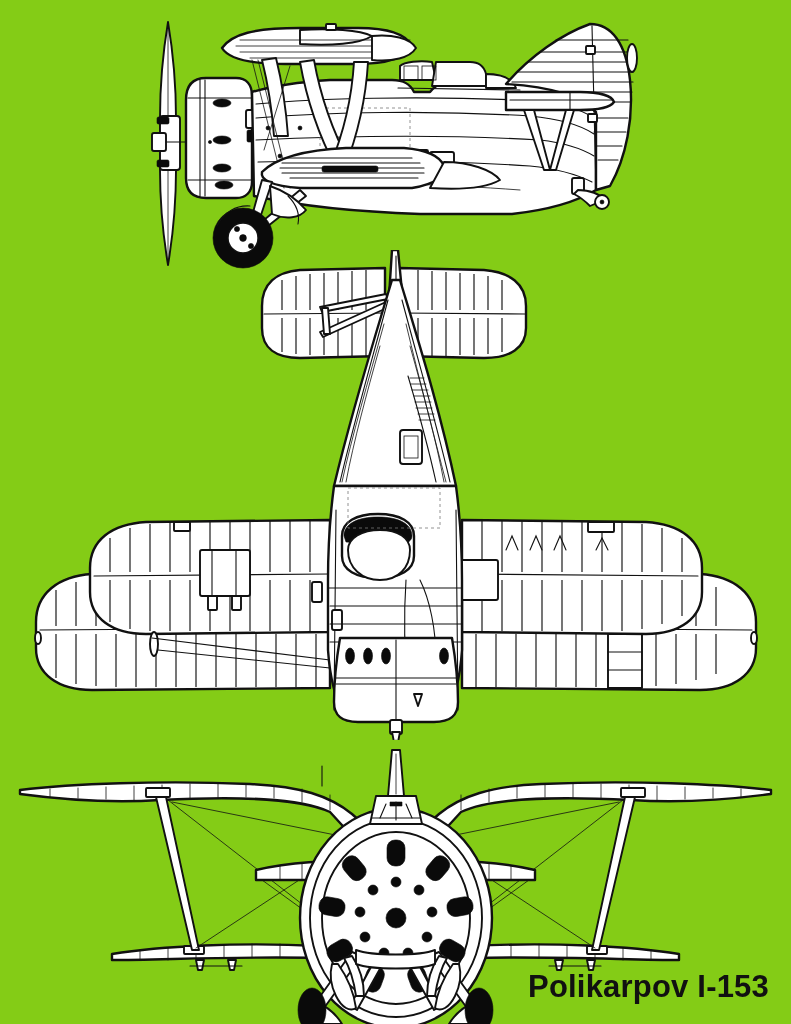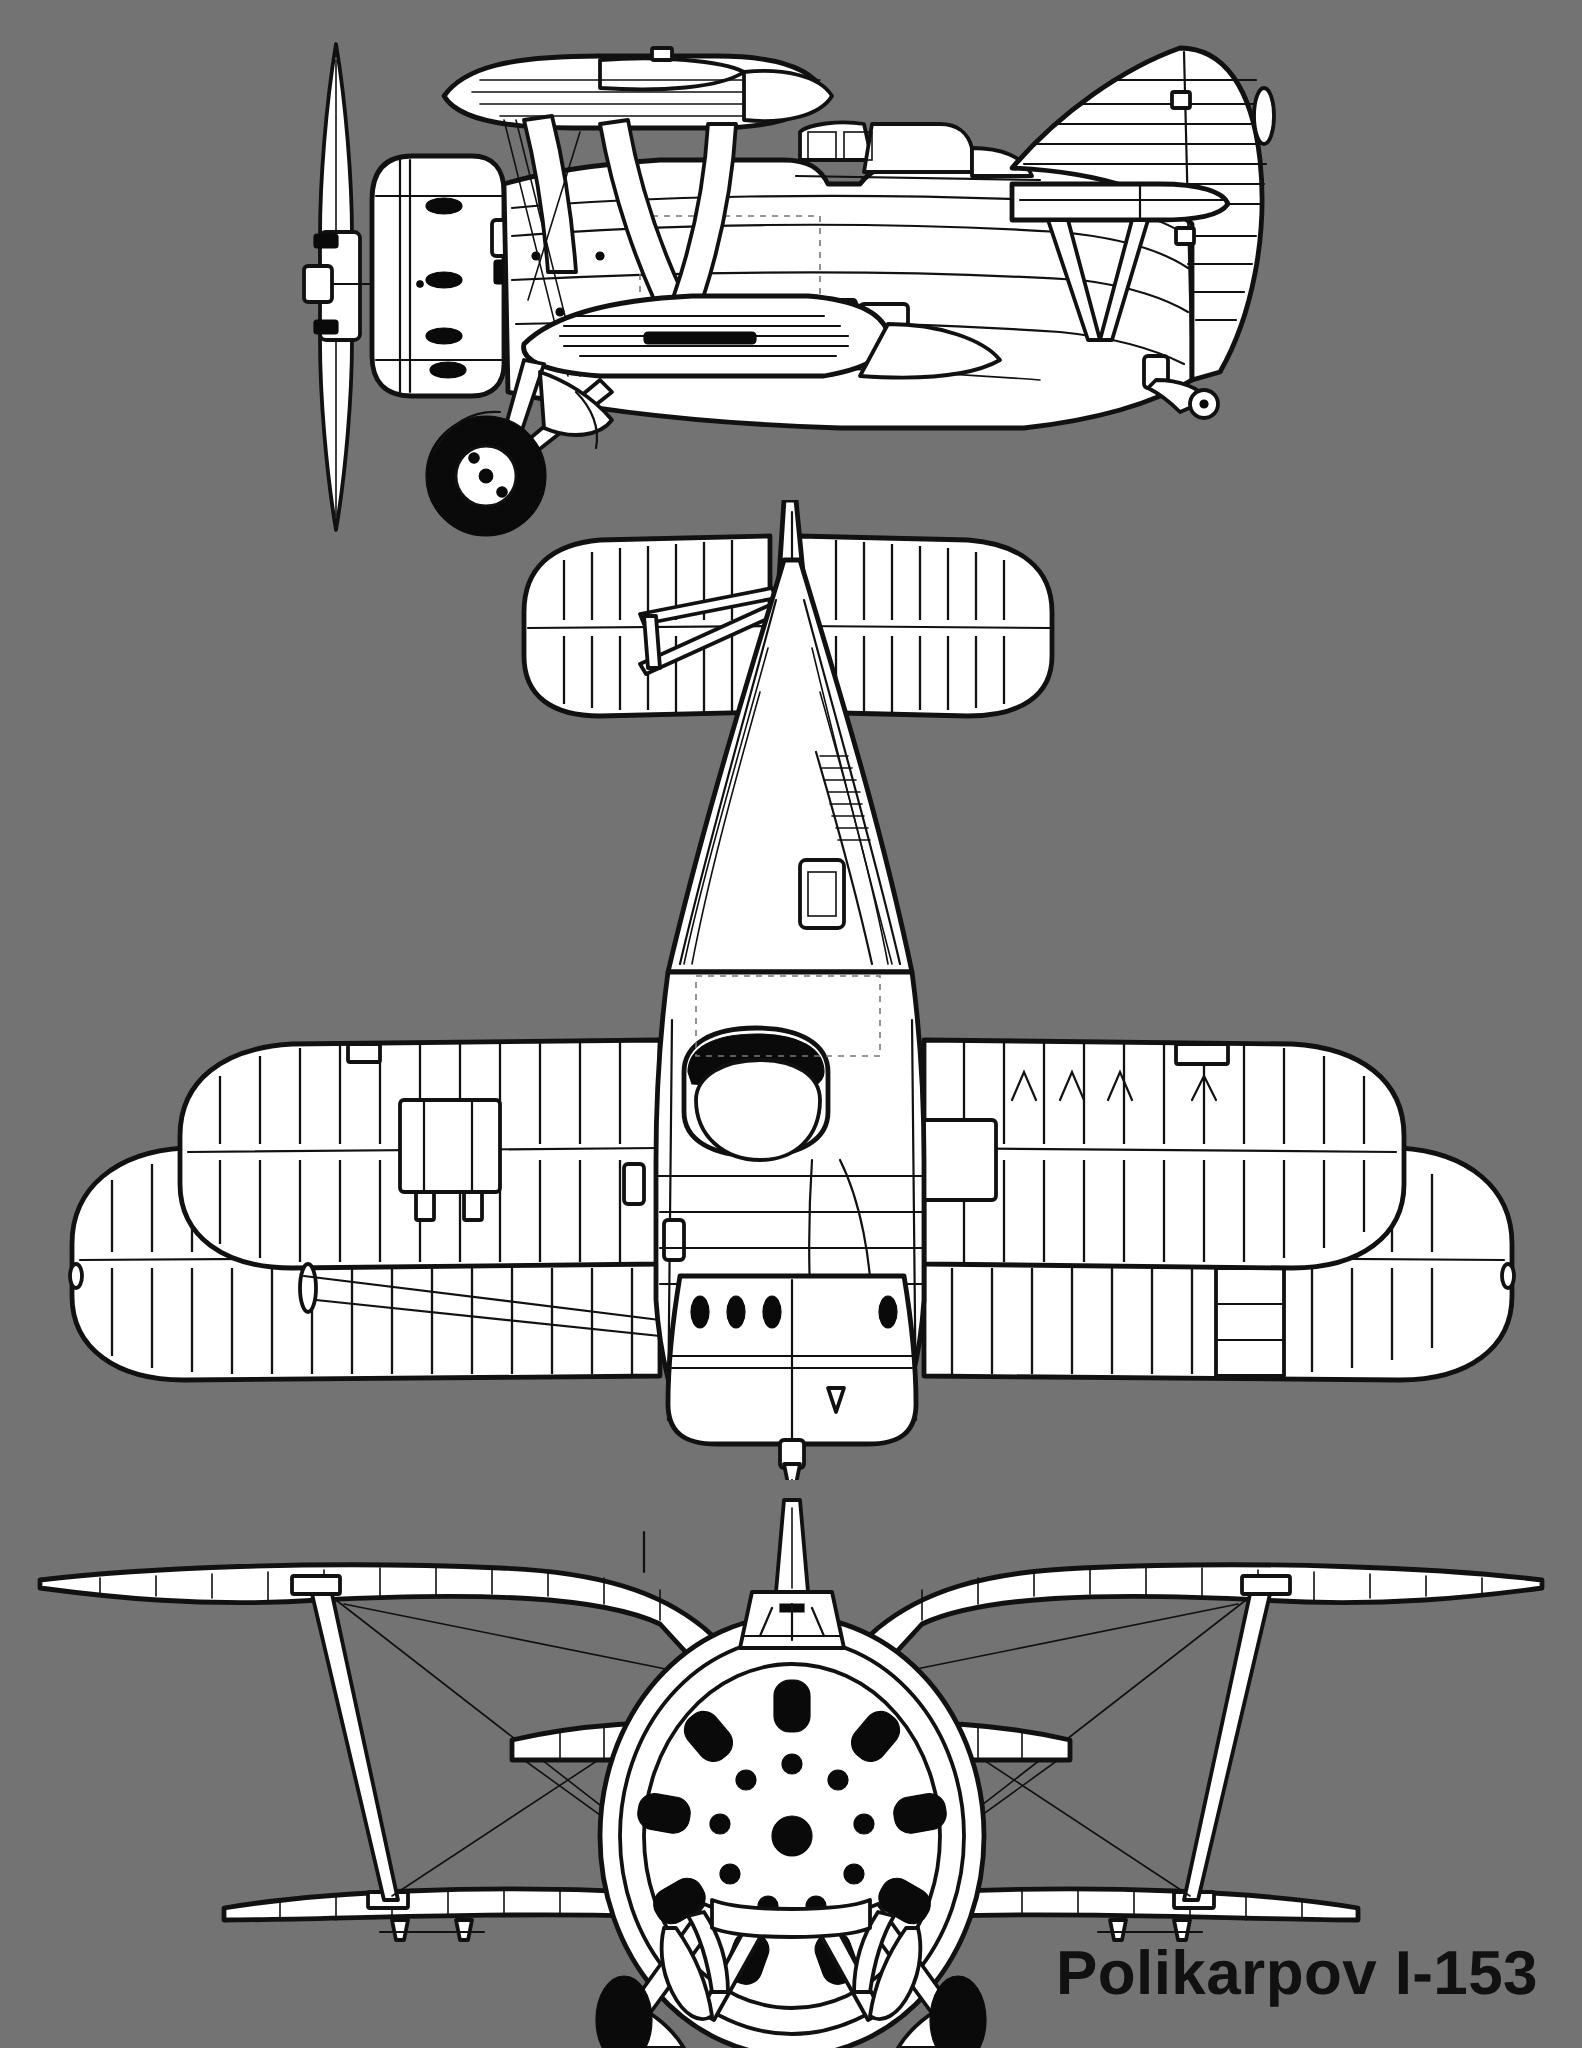--- a/index.html
+++ b/index.html
@@ -12,21 +12,21 @@
     height: 1024px;
     position: relative;
     overflow: hidden;
     font-family: "Liberation Sans", sans-serif;
   }
   #sheet {
     position: absolute;
     inset: 0;
     width: 791px;
     height: 1024px;
-    background: #737373;
+    background: #84cc16;
   }
   .view-svg { display: block; }
   #caption {
     position: absolute;
     right: 22px;
     bottom: 22px;
     font-family: "Liberation Sans", sans-serif;
     font-weight: bold;
     font-size: 31px;
     letter-spacing: 0.2px;

